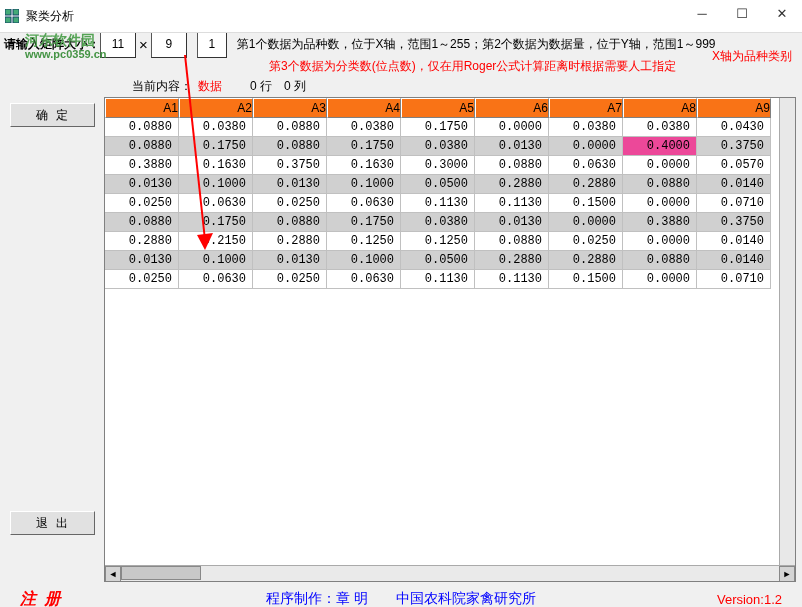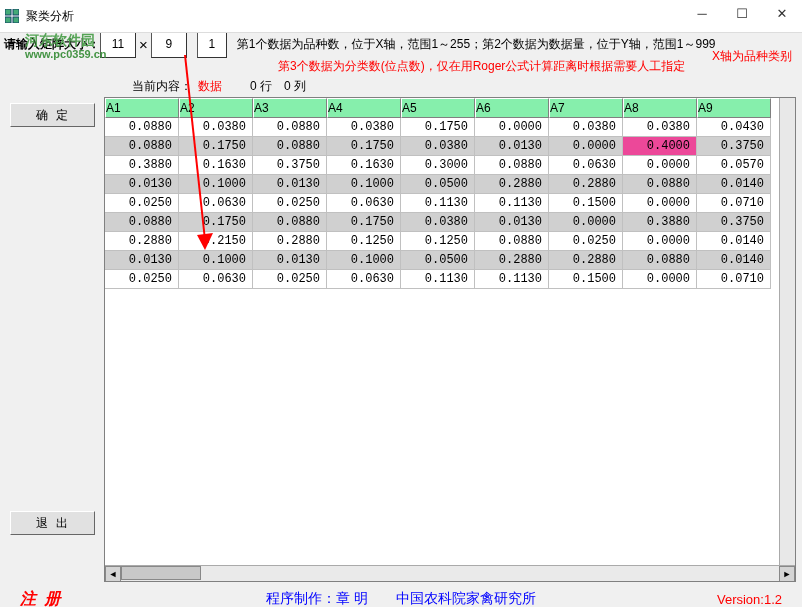--- a/index.html
+++ b/index.html
@@ -128,22 +128,22 @@
     }
     .grid {
       display: grid;
       grid-template-columns: repeat(9, 74px);
       font-family: "Courier New", monospace;
     }
     .hdr {
       border: 1px solid #808080;
       border-top:1px solid #fff;
       border-left:1px solid #fff;
-      background: #86efac;
-      text-align: left;
+      background: #f97316;
+      text-align: right;
       height: 20px;
       line-height: 18px;
       font-family: "Arial", sans-serif;
       font-size: 12px;
       font-weight:normal;
     }
     .cell {
       border-right: 1px solid #c0c0c0;
       border-bottom: 1px solid #c0c0c0;
       text-align: right;
@@ -238,21 +238,21 @@
   <span class="label-dark">请输入矩阵大小：</span>
   <input class="num-input" value="11" style="">
   <span class="x-sep">×</span>
   <input class="num-input" value="9" style="">
   <span style="width:10px"></span>
   <input class="num-input small" value="1" style="">
   <span class="hint-black">第1个数据为品种数，位于X轴，范围1～255；第2个数据为数据量，位于Y轴，范围1～999</span>
 </div>
 
 <div class="toolbar-row" style="padding-left:262px">
-  <span class="hint-red" style="margin-left:16px">第3个数据为分类数(位点数)，仅在用Roger公式计算距离时根据需要人工指定</span>
+  <span class="hint-red" style="margin-left:7px">第3个数据为分类数(位点数)，仅在用Roger公式计算距离时根据需要人工指定</span>
 </div>
 <span class="hint-red-right">X轴为品种类别</span>
 
 <div class="status-row">
   <span>当前内容：</span>
   <span class="status-label-red">数据</span>
   <span style="width:20px"></span>
   <span>0 行</span>
   <span style="width:8px"></span>
   <span>0 列</span>

